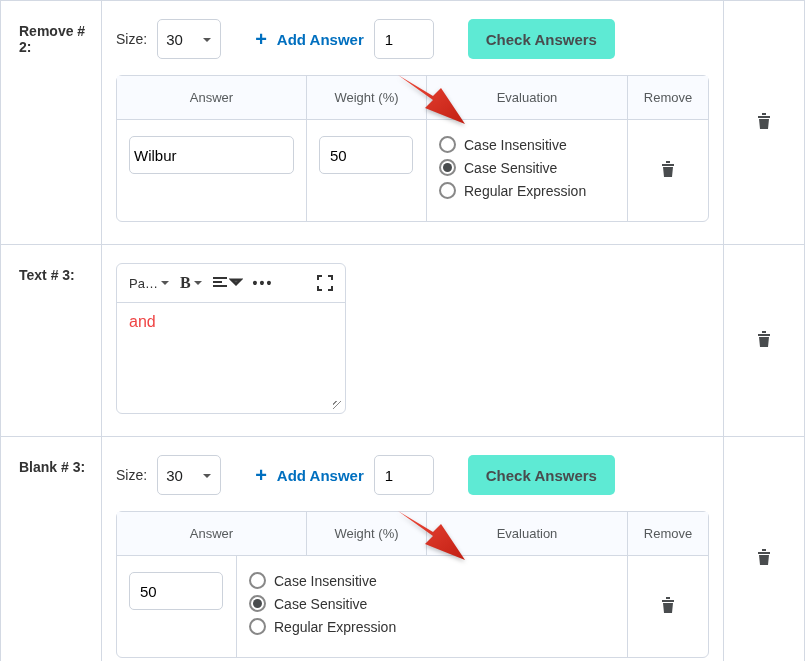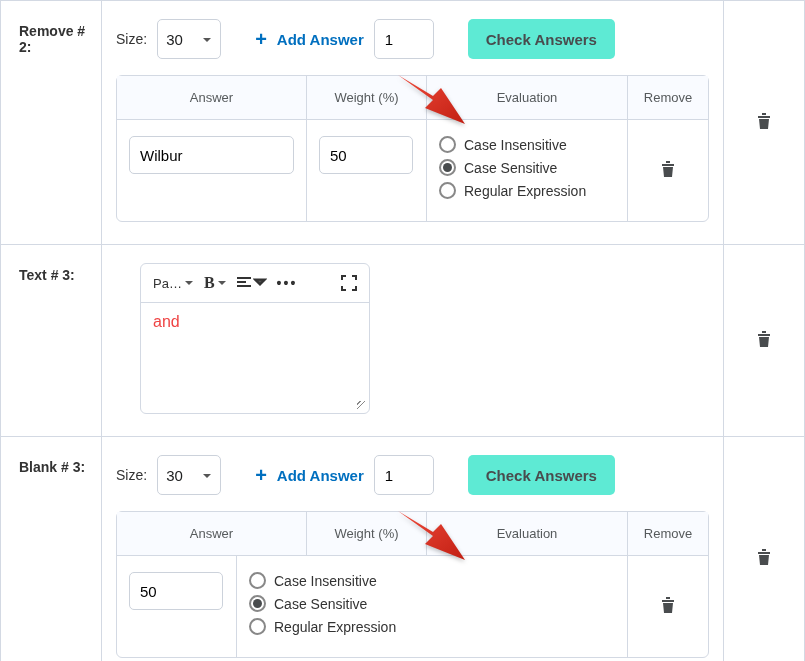--- a/index.html
+++ b/index.html
@@ -122,21 +122,21 @@
     padding: 16px 12px;
   }
   .answer-body .col-answer,
   .answer-body .col-weight { border-right: 1px solid #d3d9e3; }
   .answer-body .col-eval { border-right: 1px solid #d3d9e3; }
   .txt-input {
     width: 100%;
     height: 38px;
     border: 1px solid #ccd2db;
     border-radius: 5px;
-    padding: 0 10px;
+    padding: 0 4px;
     font-size: 15px;
   }
   .weight-input {
     width: 94px;
     height: 38px;
     border: 1px solid #ccd2db;
     border-radius: 5px;
     padding: 0 10px;
     font-size: 15px;
   }
@@ -170,21 +170,20 @@
     align-items: center;
     justify-content: center;
   }
   .trash-icon svg { width: 16px; height: 18px; fill: #494c4e; cursor: pointer; }
   .trash-cell .trash-icon svg { width: 16px; height: 18px; }
   .rte-box {
     width: 230px;
     border: 1px solid #d3d9e3;
     border-radius: 6px;
     overflow: hidden;
-    margin-left: 24px;
   }
   .rte-toolbar {
     display: flex;
     align-items: center;
     gap: 6px;
     padding: 8px 10px;
     border-bottom: 1px solid #d3d9e3;
   }
   .rte-btn {
     display: flex;

